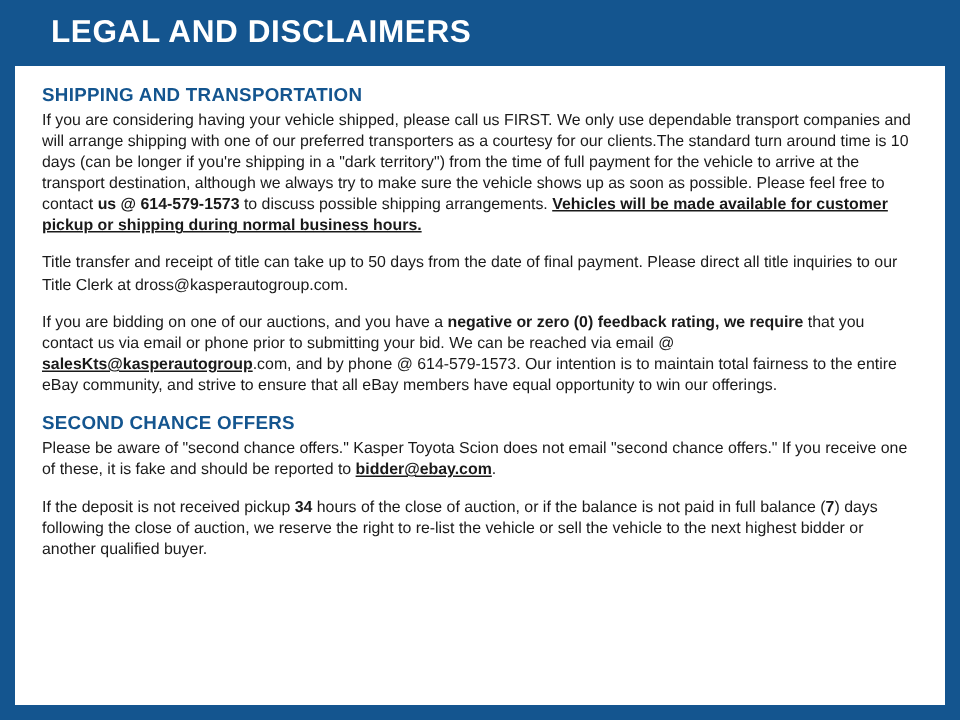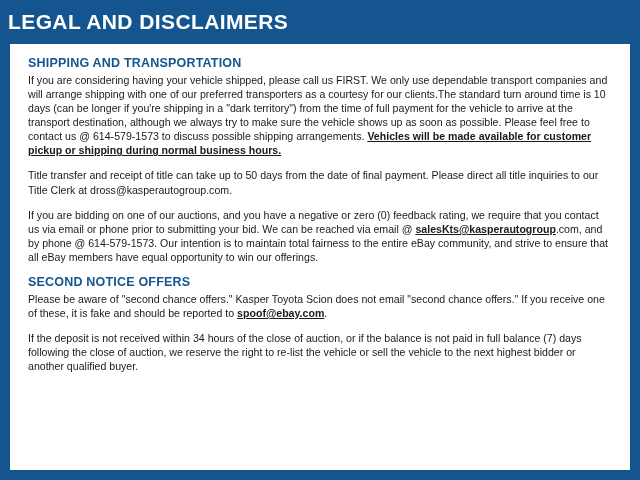--- a/index.html
+++ b/index.html
@@ -18,21 +18,21 @@
     width: 640px;
     height: 480px;
     background: #14558f;
     box-sizing: border-box;
     padding: 0;
   }
   .header {
     height: 44px;
     display: flex;
     align-items: center;
-    padding-left: 8px;
+    padding-left: 34px;
     box-sizing: border-box;
   }
   .header-title {
     color: #ffffff;
     font-size: 21px;
     font-weight: bold;
     letter-spacing: 0.4px;
   }
   .content {
     position: absolute;
@@ -55,21 +55,21 @@
     letter-spacing: 0.2px;
     margin: 0 0 3px 0;
   }
   .section-body {
     color: #1a1a1a;
     font-size: 10.6px;
     line-height: 1.33;
     margin: 0;
     text-align: left;
   }
-  .b { font-weight: normal; }
+  .b { font-weight: bold; }
   .bu { font-weight: bold; text-decoration: underline; }
 </style>
 </head>
 <body>
 
 <div class="page">
 
   <div class="header">
     <div class="header-title">LEGAL AND DISCLAIMERS</div>
   </div>
@@ -82,22 +82,22 @@
 
     <div class="section">
       <p class="section-body"><span>Title transfer and receipt of title can take up to 50 days from the date of final payment. Please direct all title inquiries to our Title Clerk at dross@kasperautogroup.com.</span></p>
     </div>
 
     <div class="section">
       <p class="section-body"><span>If you are bidding on one of our auctions, and you have a </span><span class="b">negative or zero (0) feedback rating, we require</span><span> that you contact us via email or phone prior to submitting your bid. We can be reached via email @ </span><span class="bu">salesKts@kasperautogroup</span><span>.com, and by phone @ 614-579-1573. Our intention is to maintain total fairness to the entire eBay community, and strive to ensure that all eBay members have equal opportunity to win our offerings.</span></p>
     </div>
 
     <div class="section">
-      <div class="section-title">SECOND NOTICE OFFERS</div>
-      <p class="section-body"><span>Please be aware of "second chance offers." Kasper Toyota Scion does not email "second chance offers." If you receive one of these, it is fake and should be reported to </span><span class="bu">spoof@ebay.com</span><span>.</span></p>
+      <div class="section-title">SECOND CHANCE OFFERS</div>
+      <p class="section-body"><span>Please be aware of "second chance offers." Kasper Toyota Scion does not email "second chance offers." If you receive one of these, it is fake and should be reported to </span><span class="bu">bidder@ebay.com</span><span>.</span></p>
     </div>
 
     <div class="section">
-      <p class="section-body"><span>If the deposit is not received within </span><span class="b">34</span><span> hours of the close of auction, or if the balance is not paid in full balance (</span><span class="b">7</span><span>) days following the close of auction, we reserve the right to re-list the vehicle or sell the vehicle to the next highest bidder or another qualified buyer.</span></p>
+      <p class="section-body"><span>If the deposit is not received pickup </span><span class="b">34</span><span> hours of the close of auction, or if the balance is not paid in full balance (</span><span class="b">7</span><span>) days following the close of auction, we reserve the right to re-list the vehicle or sell the vehicle to the next highest bidder or another qualified buyer.</span></p>
     </div>
   </div>
 
 </div>
 
 </body></html>

